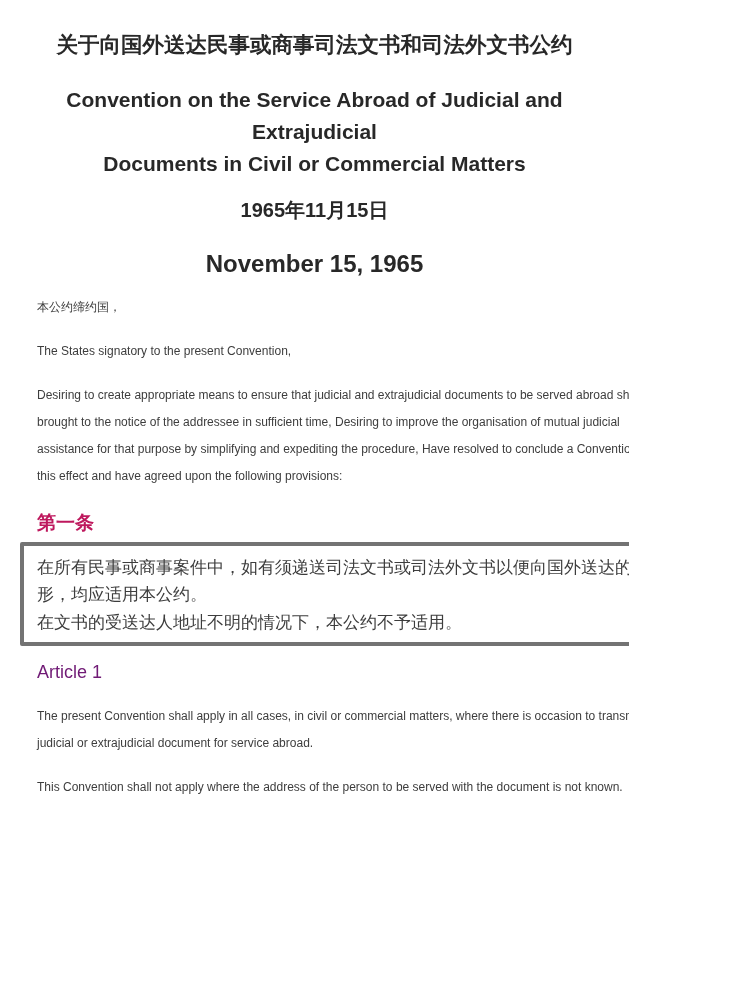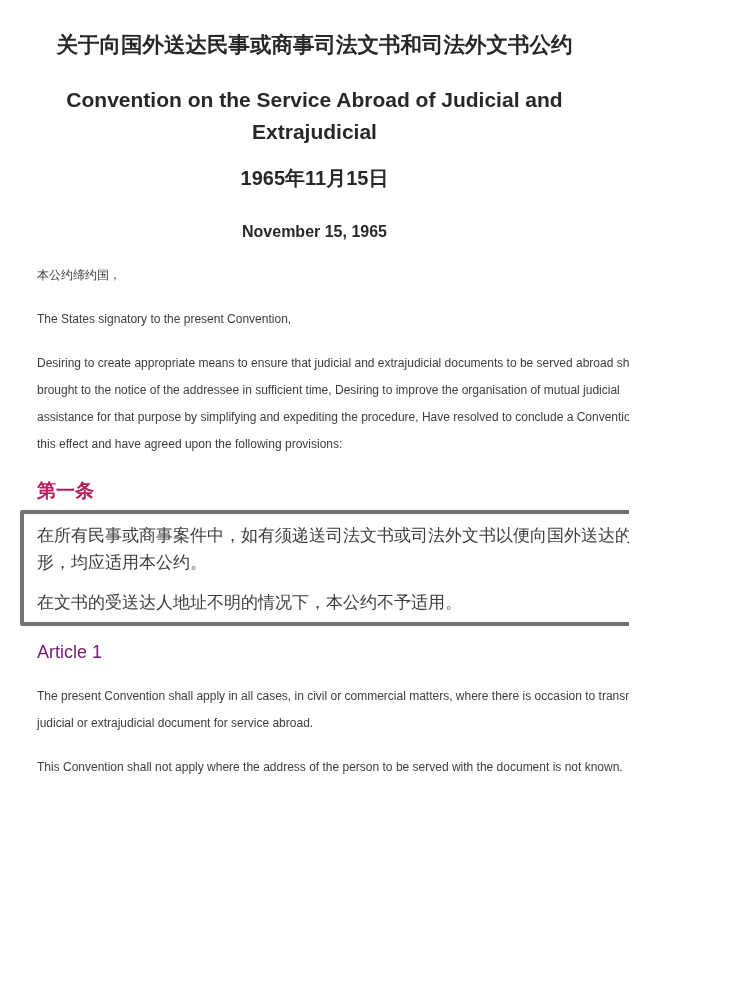--- a/index.html
+++ b/index.html
@@ -37,21 +37,21 @@
     margin: 17px 0 15px;
     text-align: center;
     font-size: 20px;
     font-weight: bold;
     line-height: 27px;
     color: #282828;
   }
   .date-en {
     margin: 26px 0 8px;
     text-align: center;
-    font-size: 16px;
+    font-size: 24px;
     font-weight: bold;
     line-height: 27px;
     color: #282828;
   }
 
   .body-block {
     margin-left: 37px;
     width: 628px;
     font-size: 12px;
     line-height: 27px;
@@ -86,31 +86,32 @@
     border-radius: 2px;
     padding: 8px 9px 6px 13px;
   }
   .highlight-box p {
     margin: 0;
     width: 628px;
     font-size: 17px;
     line-height: 27px;
     color: #3d3d3d;
   }
-  .highlight-box p + p { margin-top: 13px; }
+  .highlight-box p + p { margin-top: 1px; }
 </style>
 </head>
 <body>
 
 <div class="page">
 
   <h1 class="title-zh">关于向国外送达民事或商事司法文书和司法外文书公约</h1>
 
   <h1 class="title-en">
       <span class="line">Convention on the Service Abroad of Judicial and Extrajudicial</span>
+      <span class="line">Documents in Civil or Commercial Matters</span>
     </h1>
 
   <p class="date-zh">1965年11月15日</p>
 
   <p class="date-en">November 15, 1965</p>
 
   <p class="body-block mt-13">本公约缔约国，</p>
 
   <p class="body-block mt-18">The States signatory to the present Convention,</p>
 

